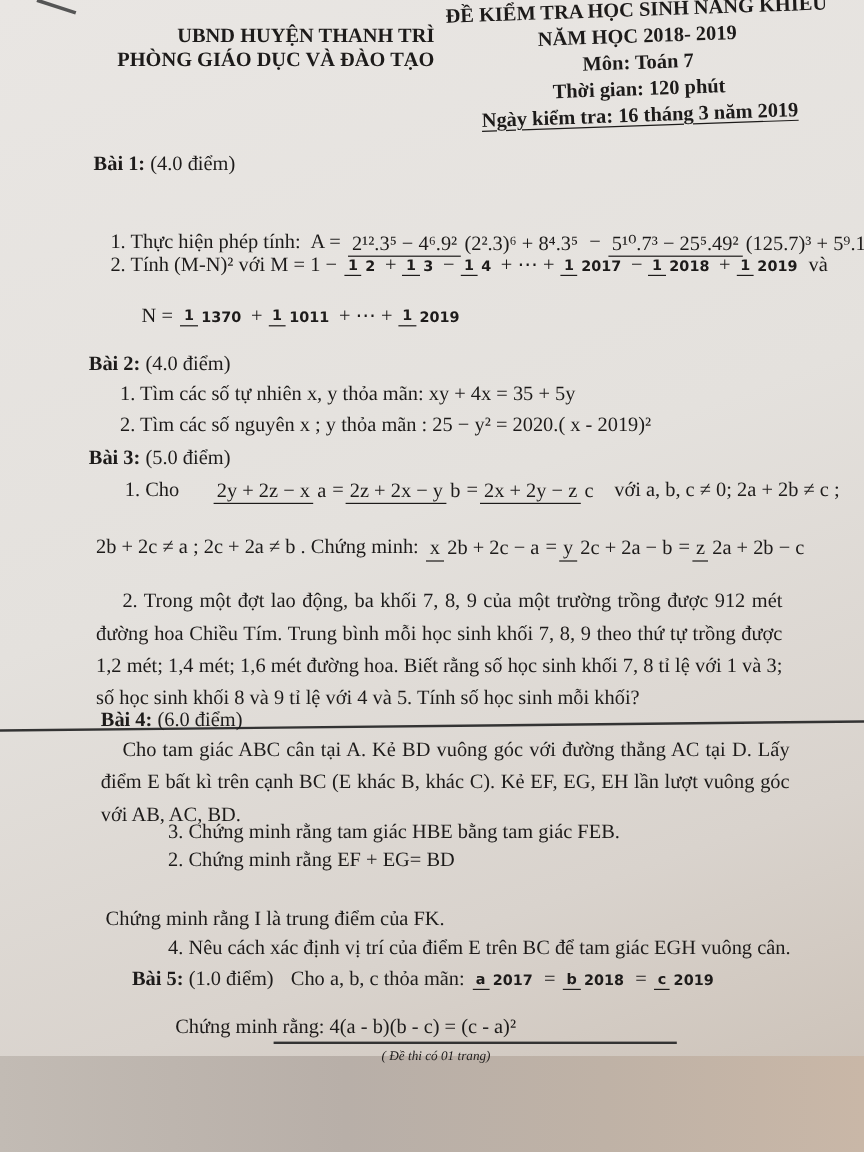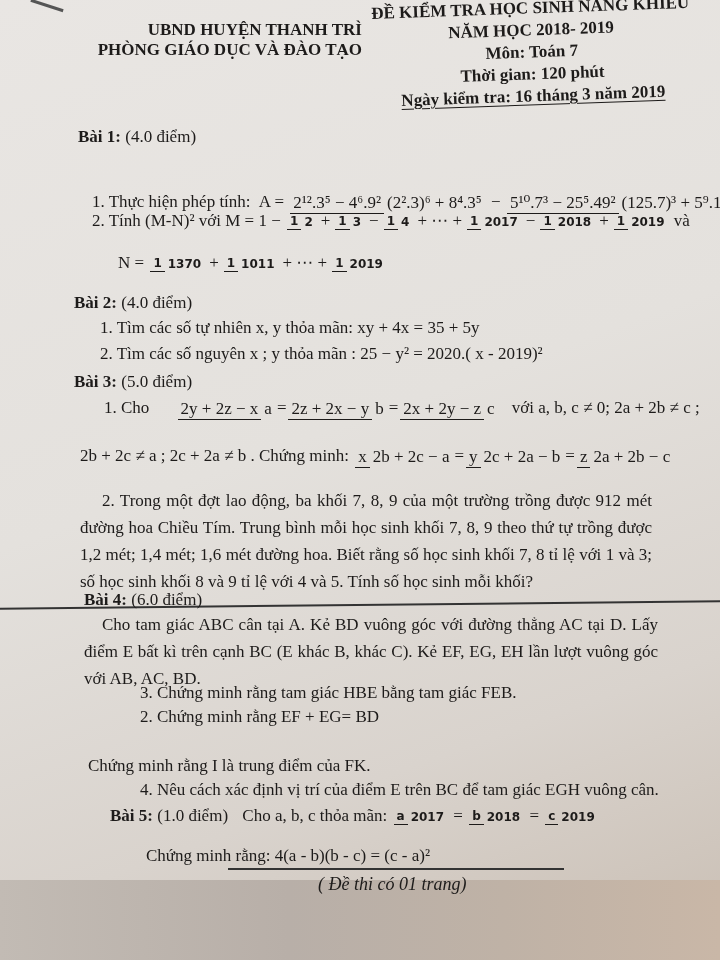--- a/index.html
+++ b/index.html
@@ -15,21 +15,21 @@
   .hdr-right{position:absolute;left:340px;top:4px;width:380px;text-align:center;font-weight:bold;font-size:17px;line-height:22px;transform:rotate(-2deg);transform-origin:left top;}
   .abs{position:absolute;white-space:nowrap;font-size:17px;}
   .b{font-weight:bold;}
   .frac{display:inline-flex;flex-direction:row;align-items:center;vertical-align:middle;margin:0 2px;}
   .frac .n{padding:0 3px;border-bottom:1.4px solid #1d1b1a;line-height:20px;}
   .frac .d{padding:0 3px;line-height:20px;}
   .frac.sm{font-family:"DejaVu Sans","Liberation Sans",sans-serif;font-size:12px;font-weight:bold;}
   .frac.sm .n,.frac.sm .d{line-height:15px;}
   .para{position:absolute;font-size:17px;line-height:27px;text-align:justify;}
   .rule{position:absolute;height:1.5px;background:#333;}
-  .footer{position:absolute;font-style:italic;font-size:18px;}
+  .footer{position:absolute;font-style:italic;font-size:11px;}
 </style>
 </head>
 <body>
 
 <div class="page">
   <div class="bottom-shade"></div>
   <div class="corner-mark"></div>
 
   <div class="hdr-left">
     <div>UBND HUYỆN THANH TRÌ</div>

